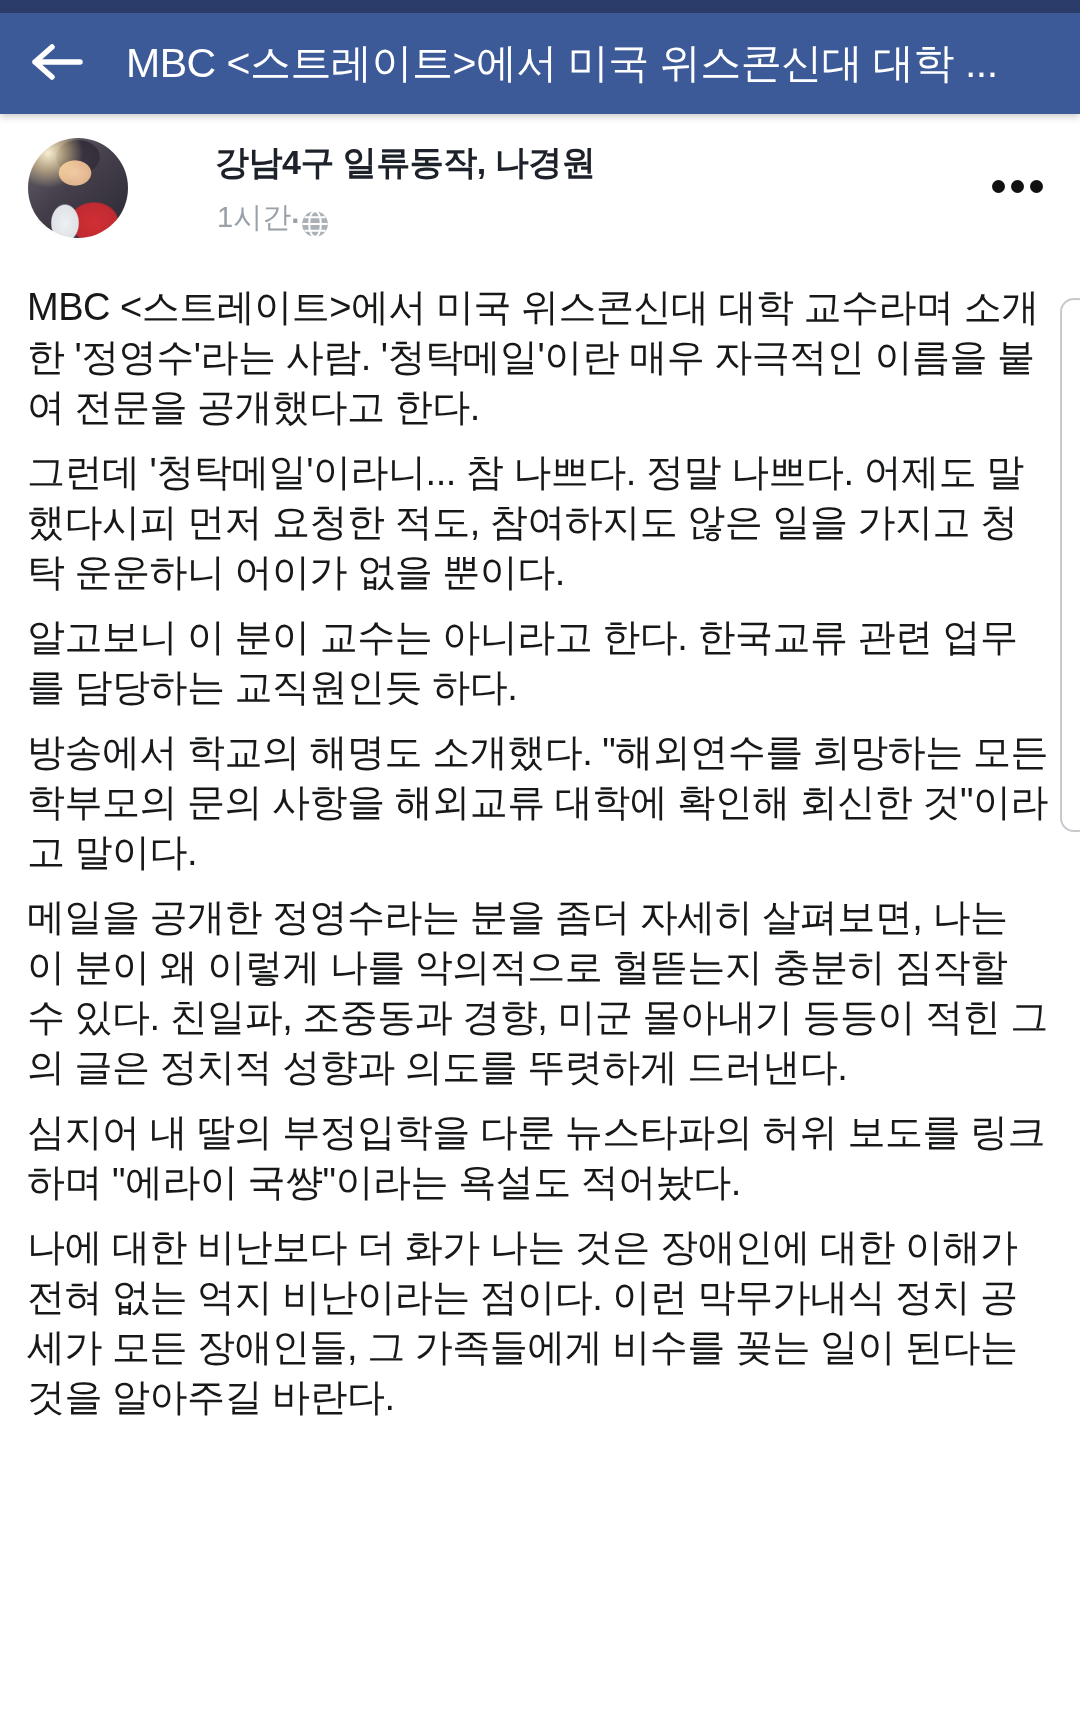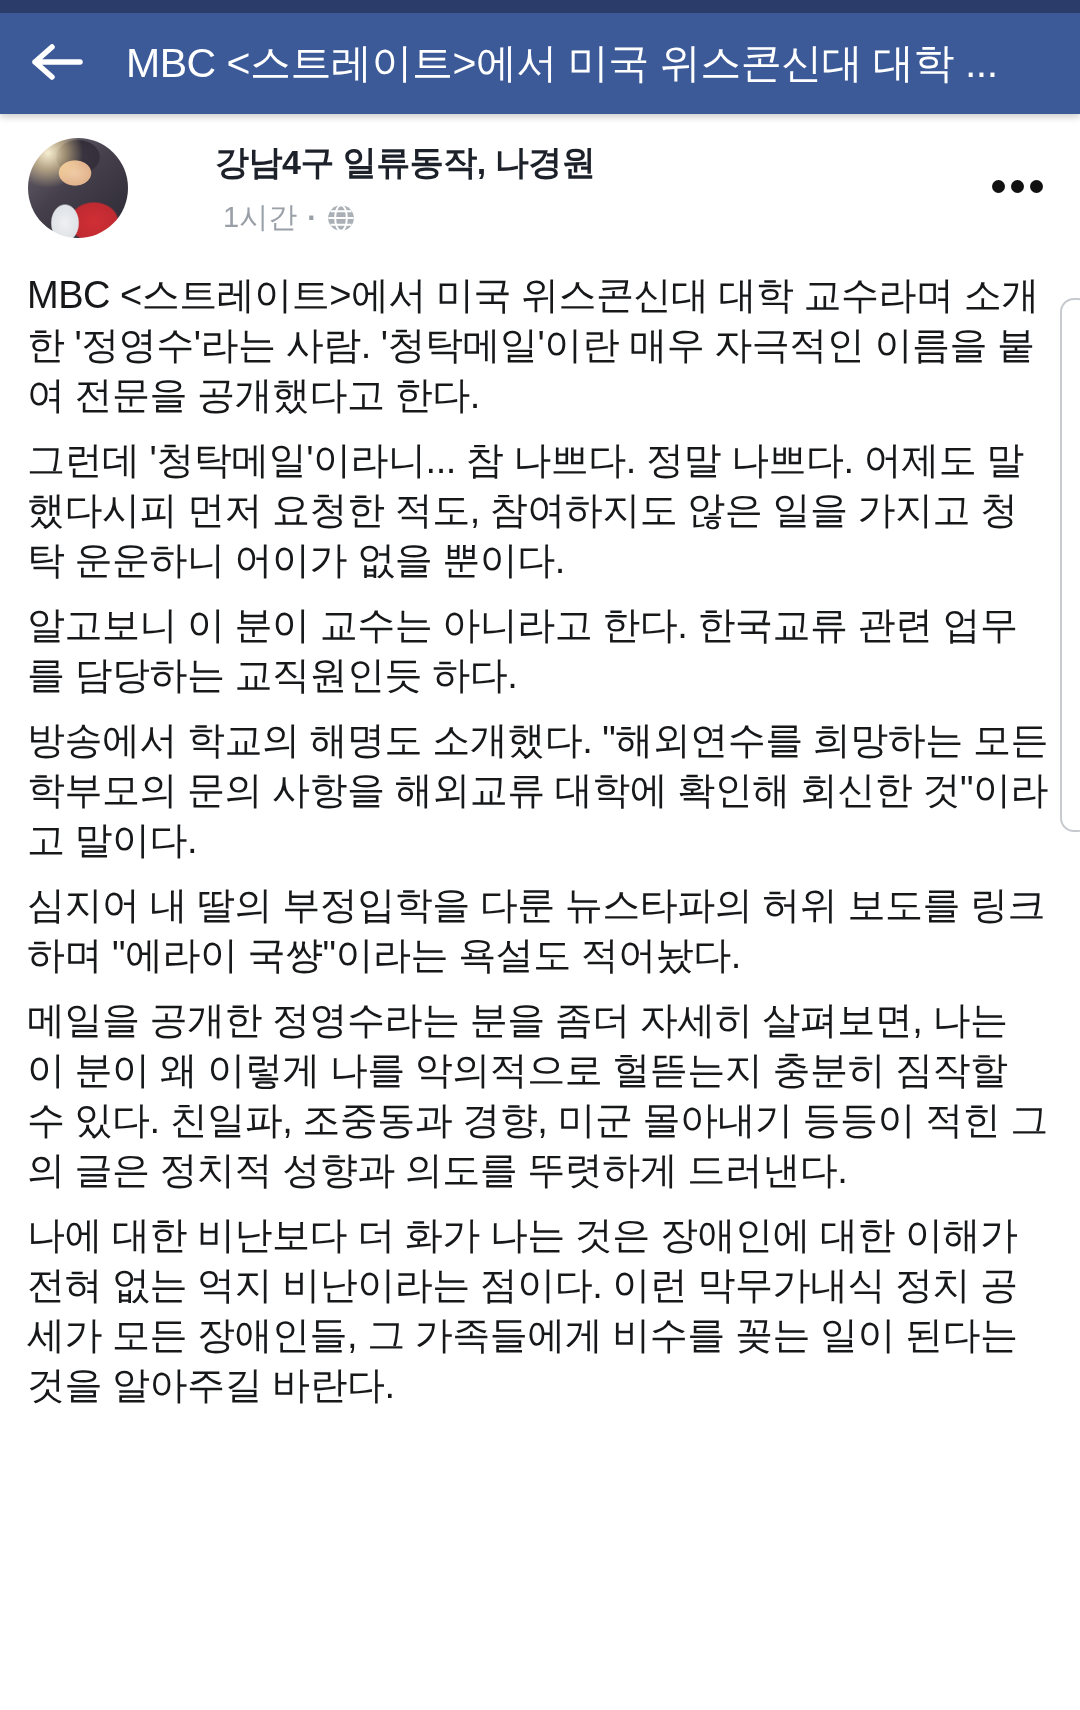--- a/index.html
+++ b/index.html
@@ -90,25 +90,24 @@
     top: 26px;
     margin: 0;
     font-size: 34px;
     font-weight: 700;
     color: #1d2129;
     letter-spacing: -0.5px;
     cursor: pointer;
   }
   .sub-line {
     position: absolute;
-    left: 223px;
+    left: 217px;
     top: 84px;
     display: flex;
-    align-items: center;
-    gap: 10px;
+    align-items: flex-end;
     color: #9aa0a8;
     font-size: 29px;
   }
   .sub-line .sep { font-weight: 700; }
   .more-btn {
     position: absolute;
     left: 992px;
     top: 48px;
     width: 72px;
     height: 48px;
@@ -130,21 +129,21 @@
 
   
   .post-body {
     position: absolute;
     top: 264px;
     left: 0;
     right: 0;
     padding: 6px 30px 0 27px;
   }
   .post-body p {
-    margin: 0 0 15px 0;
+    margin: 12px 0 15px 0;
     font-size: 38px;
     line-height: 50px;
     color: #17181a;
     letter-spacing: -0.5px;
   }
 
   
   .scroll-thumb {
     position: absolute;
     top: 298px;
@@ -196,20 +195,20 @@
       <span class="dot"></span>
       <span class="dot"></span>
     </button>
   </section>
 
   <article class="post-body">
     <p>MBC &lt;스트레이트&gt;에서 미국 위스콘신대 대학 교수라며 소개한 '정영수'라는 사람. '청탁메일'이란 매우 자극적인 이름을 붙여 전문을 공개했다고 한다.</p>
     <p>그런데 '청탁메일'이라니... 참 나쁘다. 정말 나쁘다. 어제도 말했다시피 먼저 요청한 적도, 참여하지도 않은 일을 가지고 청탁 운운하니 어이가 없을 뿐이다.</p>
     <p>알고보니 이 분이 교수는 아니라고 한다. 한국교류 관련 업무를 담당하는 교직원인듯 하다.</p>
     <p>방송에서 학교의 해명도 소개했다. "해외연수를 희망하는 모든 학부모의 문의 사항을 해외교류 대학에 확인해 회신한 것"이라고 말이다.</p>
+    <p>메일을 공개한 정영수라는 분을 좀더 자세히 살펴보면, 나는 이 분이 왜 이렇게 나를 악의적으로 헐뜯는지 충분히 짐작할 수 있다. 친일파, 조중동과 경향, 미군 몰아내기 등등이 적힌 그의 글은 정치적 성향과 의도를 뚜렷하게 드러낸다.</p>
     <p>심지어 내 딸의 부정입학을 다룬 뉴스타파의 허위 보도를 링크하며 "에라이 국썅"이라는 욕설도 적어놨다.</p>
-    <p>메일을 공개한 정영수라는 분을 좀더 자세히 살펴보면, 나는 이 분이 왜 이렇게 나를 악의적으로 헐뜯는지 충분히 짐작할 수 있다. 친일파, 조중동과 경향, 미군 몰아내기 등등이 적힌 그의 글은 정치적 성향과 의도를 뚜렷하게 드러낸다.</p>
     <p>나에 대한 비난보다 더 화가 나는 것은 장애인에 대한 이해가 전혀 없는 억지 비난이라는 점이다. 이런 막무가내식 정치 공세가 모든 장애인들, 그 가족들에게 비수를 꽂는 일이 된다는 것을 알아주길 바란다.</p>
   </article>
 
   <div class="scroll-thumb"></div>
 
 </div>
 
 </body></html>

